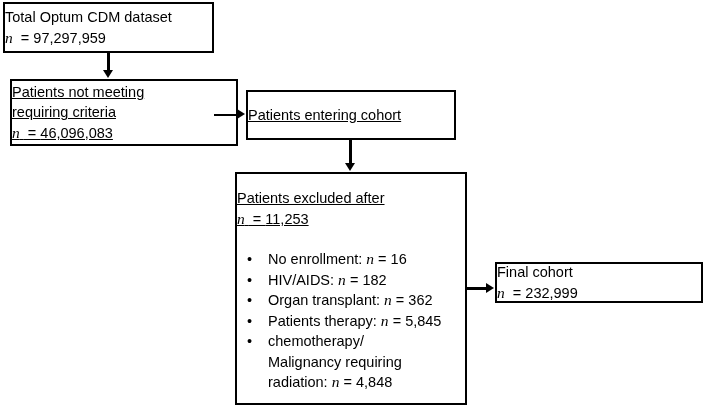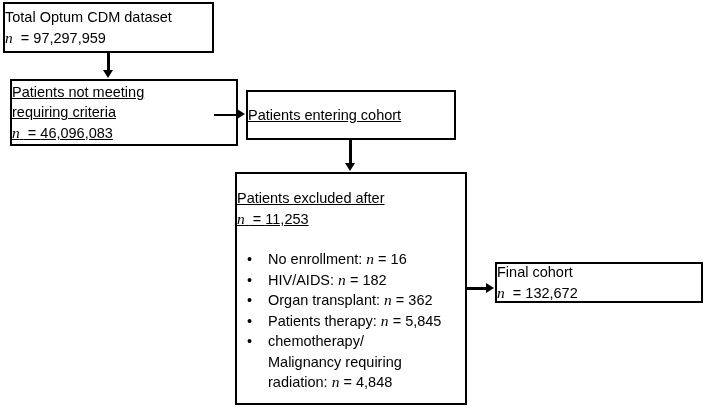--- a/index.html
+++ b/index.html
@@ -183,17 +183,17 @@
     </ul>
   </div>
 
   <div class="conn hline" style="left:467px; top:287px; width:20px; height:2.5px;"></div>
   <div class="arrowhead arrow-right" style="left:486px; top:282.8px;"></div>
 
   <div class="node" style="left:495px; top:262px; width:208px; height:41px;">
     <div class="line">Final cohort</div>
     <div class="line">
       <em class="n">n</em>
-      <span>&nbsp;=&nbsp;</span><span>132,672</span>
+      <span>&nbsp;=&nbsp;</span><span>232,999</span>
     </div>
   </div>
 
 </div>
 
 </body></html>

